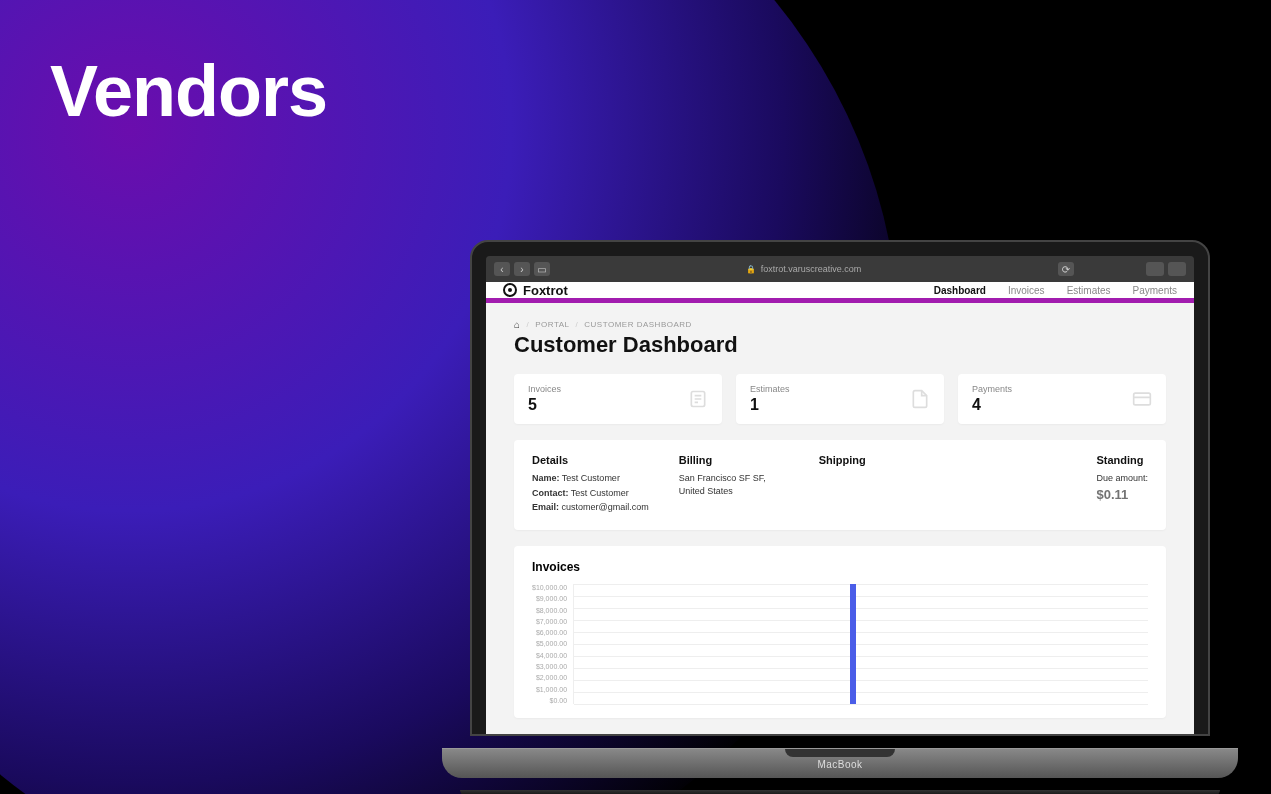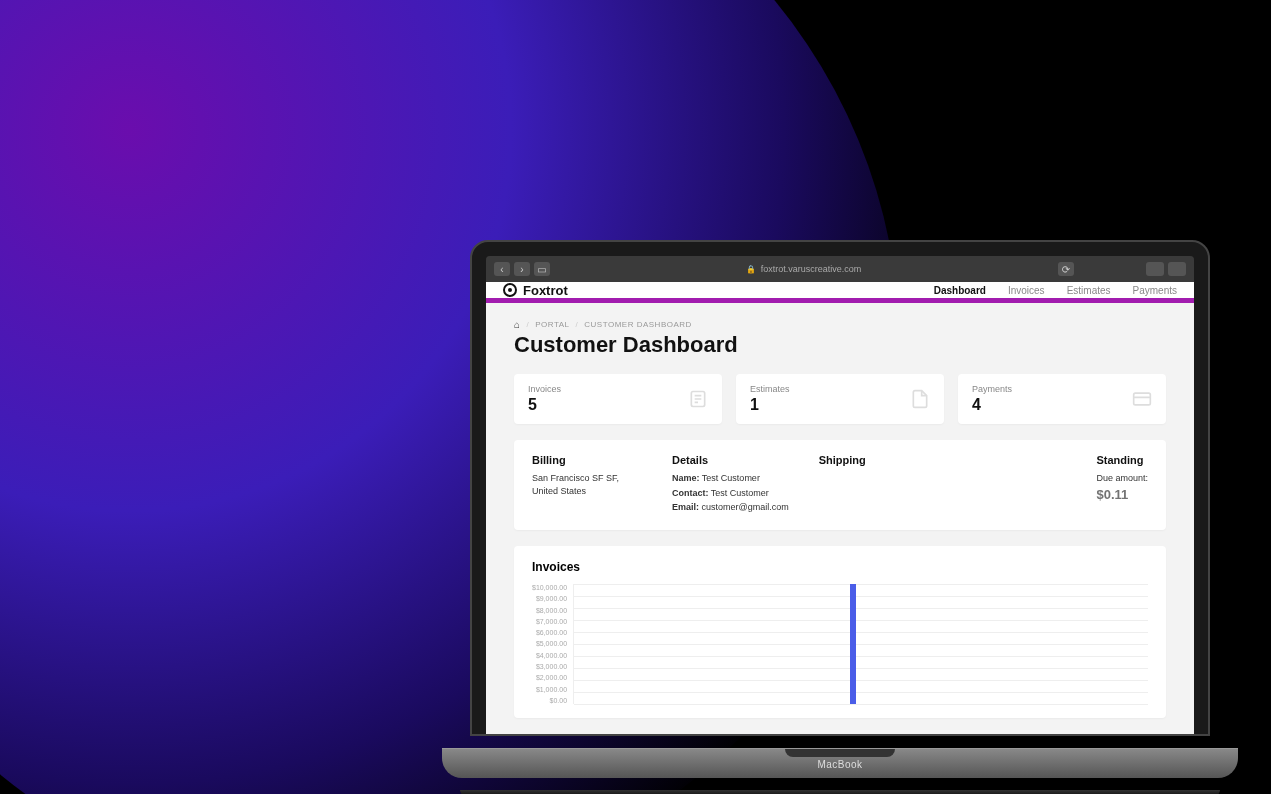--- a/index.html
+++ b/index.html
@@ -149,20 +149,21 @@
     margin:0 -10px;
     border-radius:0 0 30px 30px;
   }
 </style>
 </head>
 <body>
 
 <div class="bg-gradient"></div>
 
 <div class="hero">
+  <h1>Vendors</h1>
 </div>
 
 <div class="laptop">
   <div class="laptop-screen-frame">
     <div class="laptop-inner">
       <div class="browser-chrome">
         <div class="nav-btns">
           <div class="nav-btn">‹</div>
           <div class="nav-btn">›</div>
           <div class="nav-btn">▭</div>
@@ -233,28 +234,28 @@
               </div>
               <svg class="sc-icon" width="20" height="20" viewBox="0 0 24 24" fill="none" stroke="#ddd" stroke-width="2">
                   <rect x="2" y="5" width="20" height="14" rx="2"></rect>
                   <line x1="2" y1="10" x2="22" y2="10"></line>
                 </svg>
             </div>
           </div>
 
           <div class="detail-card">
             <div class="dc-col">
-              <h4>Billing</h4>
-              <div class="row" style="max-width:110px;">San Francisco SF SF, United States</div>
-            </div>
-            <div class="dc-col">
               <h4>Details</h4>
               <div class="row"><b>Name:</b> <span>Test Customer</span></div>
               <div class="row"><b>Contact:</b> <span>Test Customer</span></div>
               <div class="row"><b>Email:</b> <span>customer@gmail.com</span></div>
+            </div>
+            <div class="dc-col">
+              <h4>Billing</h4>
+              <div class="row" style="max-width:110px;">San Francisco SF SF, United States</div>
             </div>
             <div class="dc-col">
               <h4>Shipping</h4>
             </div>
             <div class="dc-col standing">
               <h4>Standing</h4>
               <div class="row">Due amount:</div>
               <div class="amt">$0.11</div>
             </div>
           </div>

